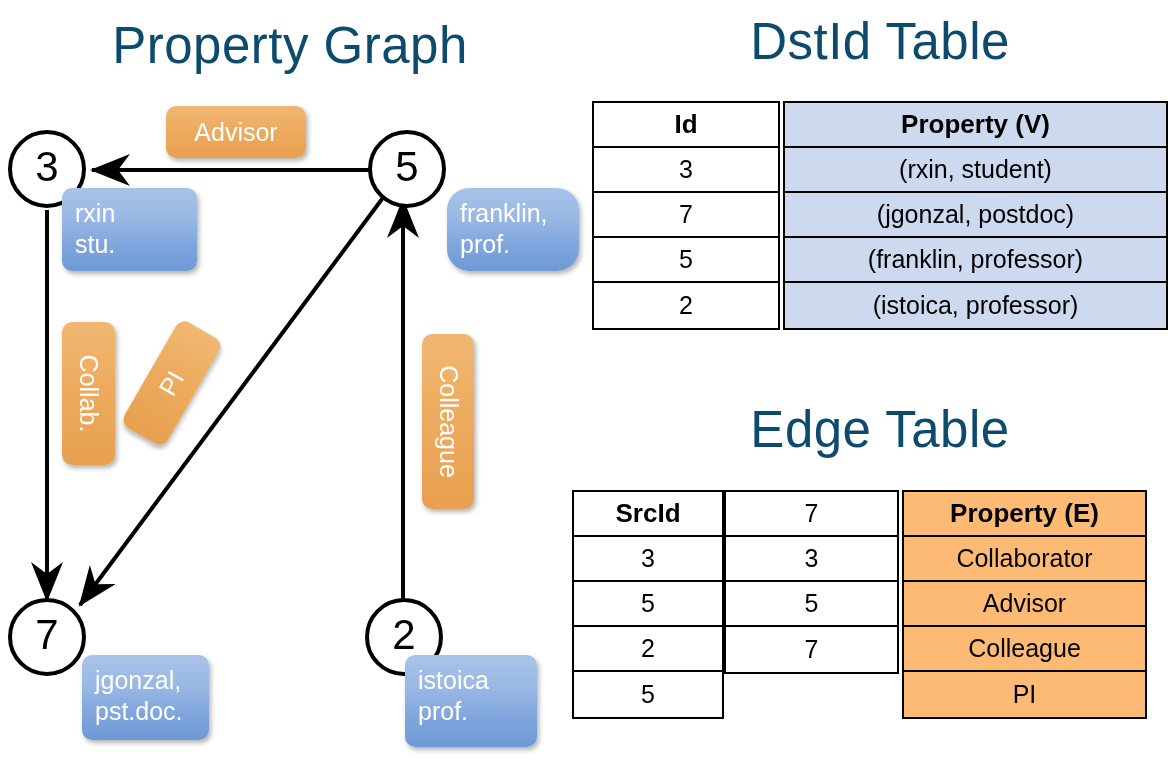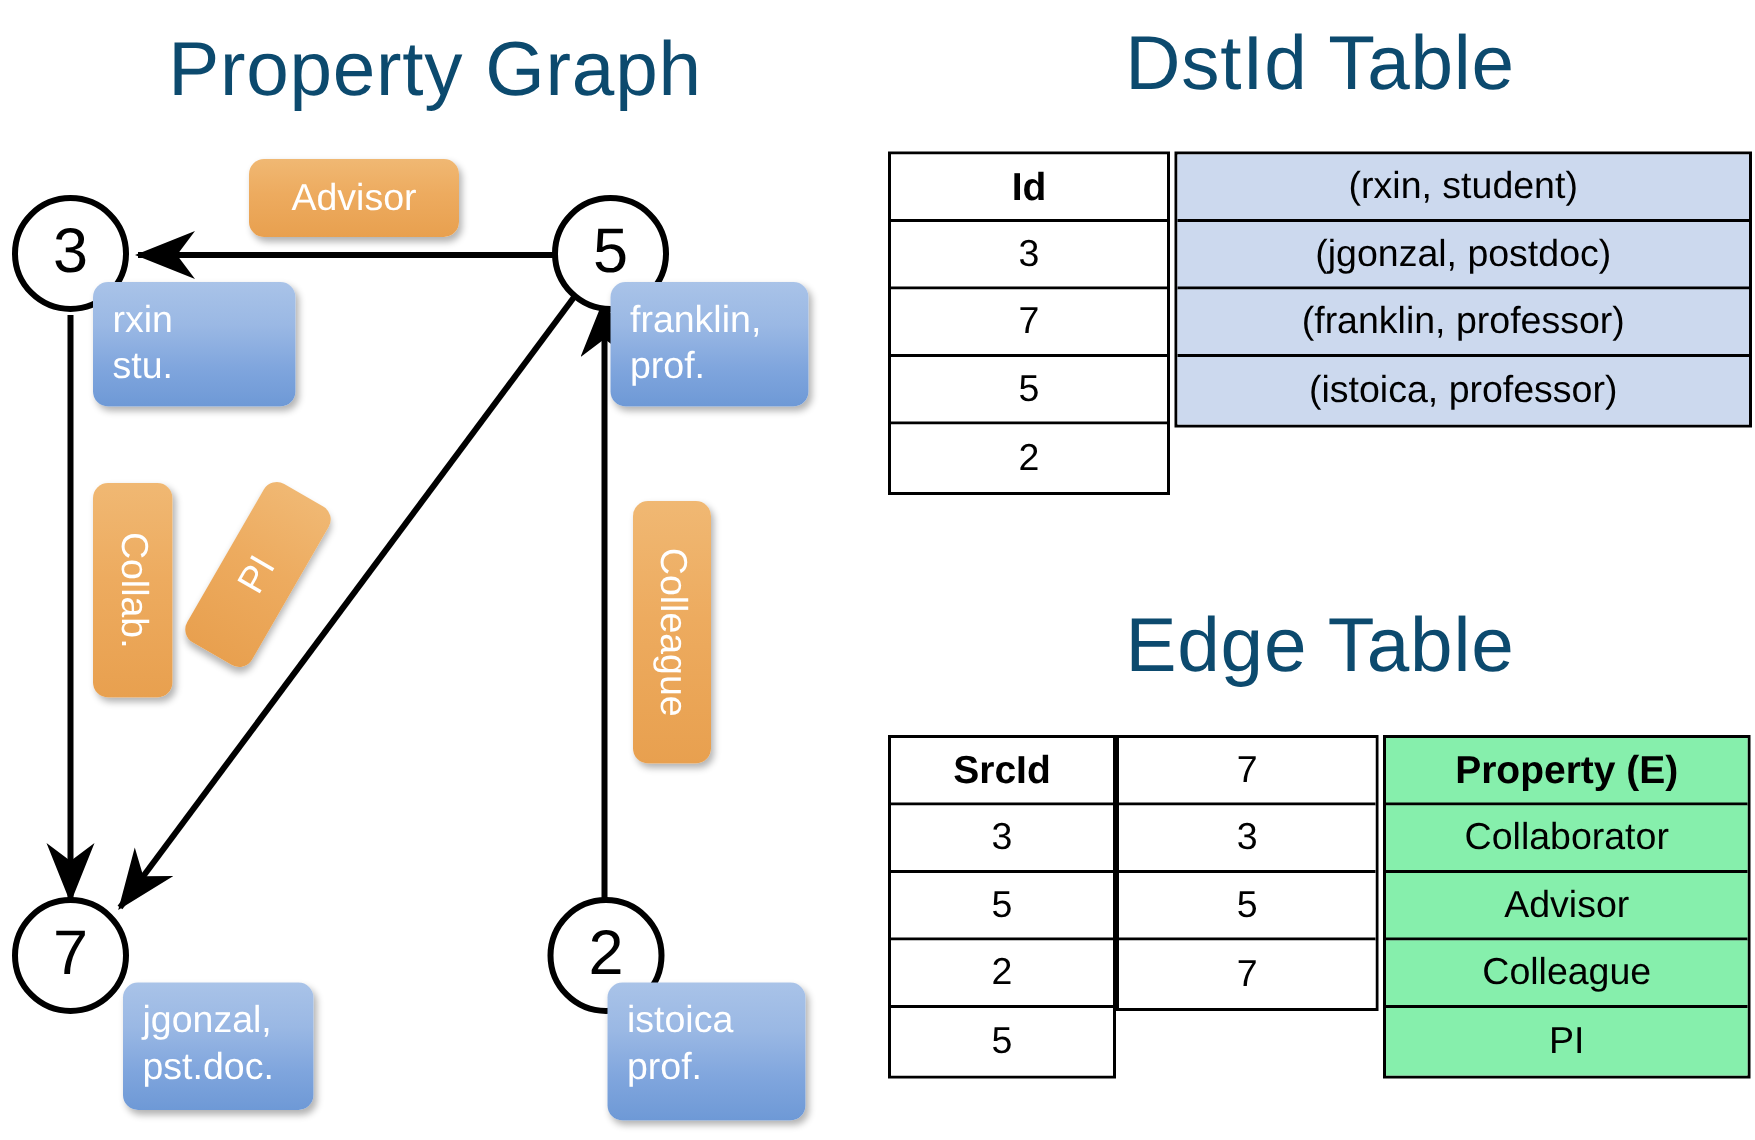--- a/index.html
+++ b/index.html
@@ -128,21 +128,21 @@
     justify-content: center;
     font-size: 25px;
     font-weight: 300;
     box-sizing: border-box;
     border-bottom: 2px solid #000;
     white-space: nowrap;
   }
   .tcell:last-child { border-bottom: none; }
   .tcell.hdr { font-weight: bold; font-size: 26px; }
   .fill-blue   { background: #ccd9ee; }
-  .fill-orange { background: #86efac; }
+  .fill-orange { background: #fdba74; }
   .fill-white  { background: #ffffff; }
 </style>
 </head>
 <body>
 
 <div id="graph-panel">
 
   <div class="title" id="graph-title">Property Graph</div>
 
   <svg id="graph-svg" viewBox="0 0 585 760">
@@ -172,21 +172,21 @@
   </div>
   <div class="vnode" style="left:365px; top:598px;">
     <span>2</span>
   </div>
 
   <div class="pbox" style="left:62px; top:188px; width:135px; height:83px;">
     <div>rxin</div>
     <div>stu.</div>
   </div>
 
-  <div class="pbox" style="left:407px; top:188px; width:132px; height:83px;">
+  <div class="pbox" style="left:447px; top:188px; width:132px; height:83px;border-radius:22px;">
     <div>franklin,</div>
     <div>prof.</div>
   </div>
 
   <div class="pbox" style="left:62px; top:655px; width:127px; height:85px;margin-left:20px;">
     <div>jgonzal,</div>
     <div>pst.doc.</div>
   </div>
 
   <div class="pbox" style="left:405px; top:655px; width:132px; height:92px;">
@@ -217,30 +217,31 @@
 
   <div class="tcol" style="width:188px;">
     <div class="tcell hdr fill-white">Id</div>
     <div class="tcell fill-white">3</div>
     <div class="tcell fill-white">7</div>
     <div class="tcell fill-white">5</div>
     <div class="tcell fill-white">2</div>
   </div>
 
   <div class="tcol" style="width:385px;">
+    <div class="tcell hdr fill-blue">Property (V)</div>
     <div class="tcell fill-blue">(rxin, student)</div>
     <div class="tcell fill-blue">(jgonzal, postdoc)</div>
     <div class="tcell fill-blue">(franklin, professor)</div>
     <div class="tcell fill-blue">(istoica, professor)</div>
   </div>
 </div>
 
 <div class="title" id="edge-title">Edge Table</div>
 
-<div class="tbl" style="left:592px; top:490px;border-radius:13px;">
+<div class="tbl" style="left:572px; top:490px;border-radius:13px;">
 
   <div class="tcol" style="width:152px;">
     <div class="tcell hdr fill-white">SrcId</div>
     <div class="tcell fill-white">3</div>
     <div class="tcell fill-white">5</div>
     <div class="tcell fill-white">2</div>
     <div class="tcell fill-white">5</div>
   </div>
 
   <div class="tcol" style="width:175px; margin-left:0;">

